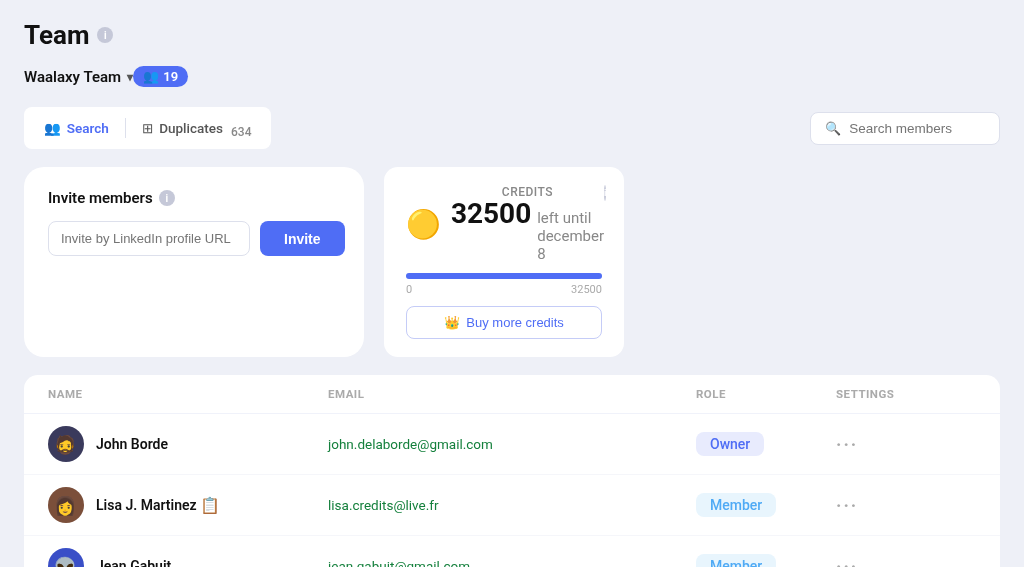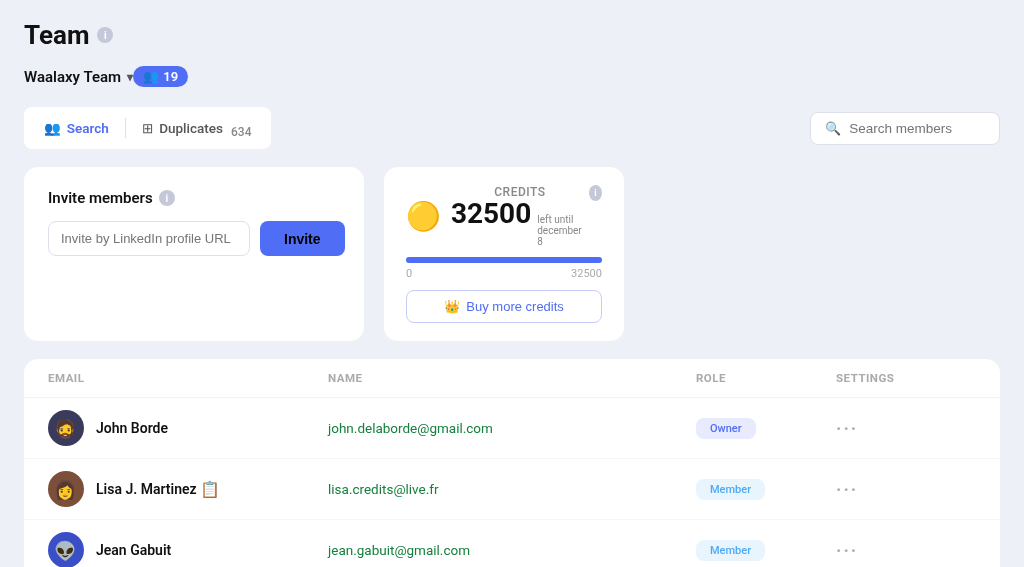--- a/index.html
+++ b/index.html
@@ -134,21 +134,21 @@
     }
     
     .cards-row {
       display: flex;
       gap: 20px;
       margin-bottom: 18px;
     }
     
     .invite-card {
       background: #fff;
-      border-radius: 14px;
+      border-radius: 20px;
       padding: 22px 24px;
       flex: 1;
       max-width: 340px;
     }
     .invite-title {
       font-size: 15px;
       font-weight: 600;
       color: #111;
       display: flex;
       align-items: center;
@@ -163,21 +163,21 @@
       flex: 1;
       border: 1px solid #dde0ec;
       border-radius: 8px;
       padding: 9px 12px;
       font-size: 13px;
       color: #888;
       outline: none;
     }
     .invite-btn {
       background: #4f6df5;
-      color: #000000;
+      color: #ffffff;
       border: none;
       border-radius: 8px;
       padding: 9px 24px;
       font-size: 14px;
       font-weight: 600;
       cursor: pointer;
     }
     
     .credits-card {
       background: #fff;
@@ -207,21 +207,21 @@
       text-transform: uppercase;
       text-align: center;
     }
     .credits-amount {
       font-size: 28px;
       font-weight: 700;
       color: #111;
       line-height: 1.1;
     }
     .credits-subtext {
-      font-size: 10px;
+      font-size: 15px;
       color: #888;
     }
     .credits-info-btn {
       width: 16px;
       height: 16px;
       border-radius: 50%;
       background: #c5c8d8;
       display: flex;
       align-items: center;
       justify-content: center;
@@ -324,21 +324,21 @@
       gap: 4px;
     }
     .email-cell {
       font-size: 13.5px;
       color: #15803d;
     }
     .role-badge {
       display: inline-block;
       padding: 4px 14px;
       border-radius: 8px;
-      font-size: 11px;
+      font-size: 14px;
       font-weight: 500;
     }
     .role-owner {
       background: #e8ebfd;
       color: #4f6df5;
     }
     .role-member {
       background: #e8f5fd;
       color: #4faaf5;
     }
@@ -444,22 +444,22 @@
       </div>
       <button class="buy-btn">
         <span>👑</span>
         <span>Buy more credits</span>
       </button>
     </div>
   </div>
 
   <div class="table-card">
     <div class="table-header-row">
+      <span>NAME</span>
       <span>EMAIL</span>
-      <span>NAME</span>
       <span>ROLE</span>
       <span>SETTINGS</span>
       <span></span>
     </div>
     <div class="table-scroll-area" id="table-body">
     <div class="table-row">
       <div class="member-name-cell">
         <div class="avatar dark">🧔</div>
         <span class="member-name">
           John Borde

